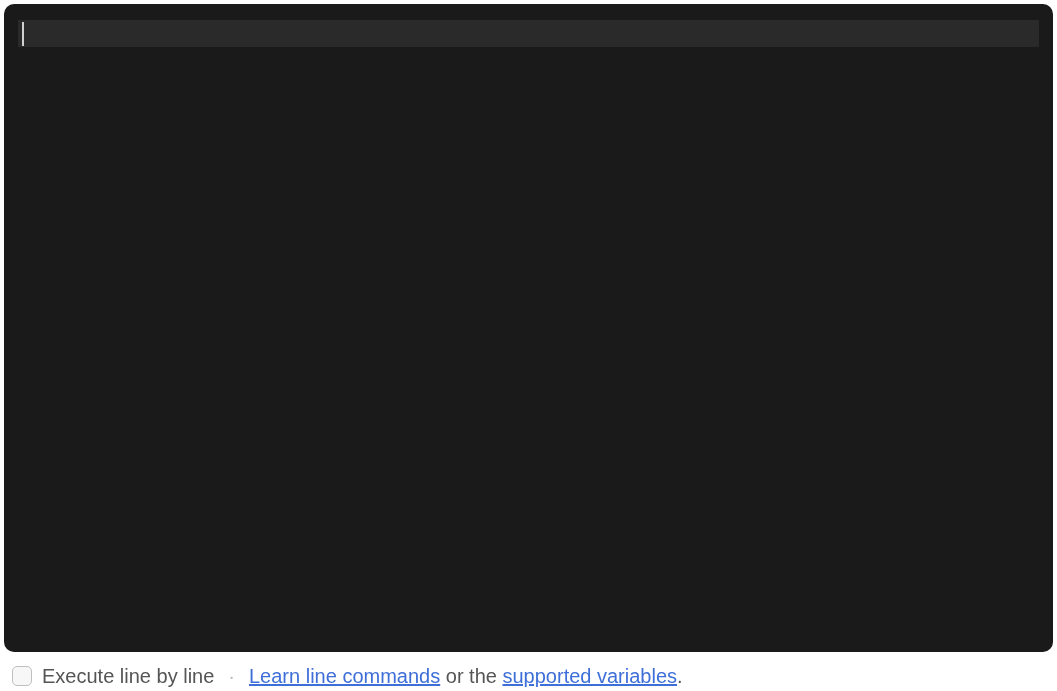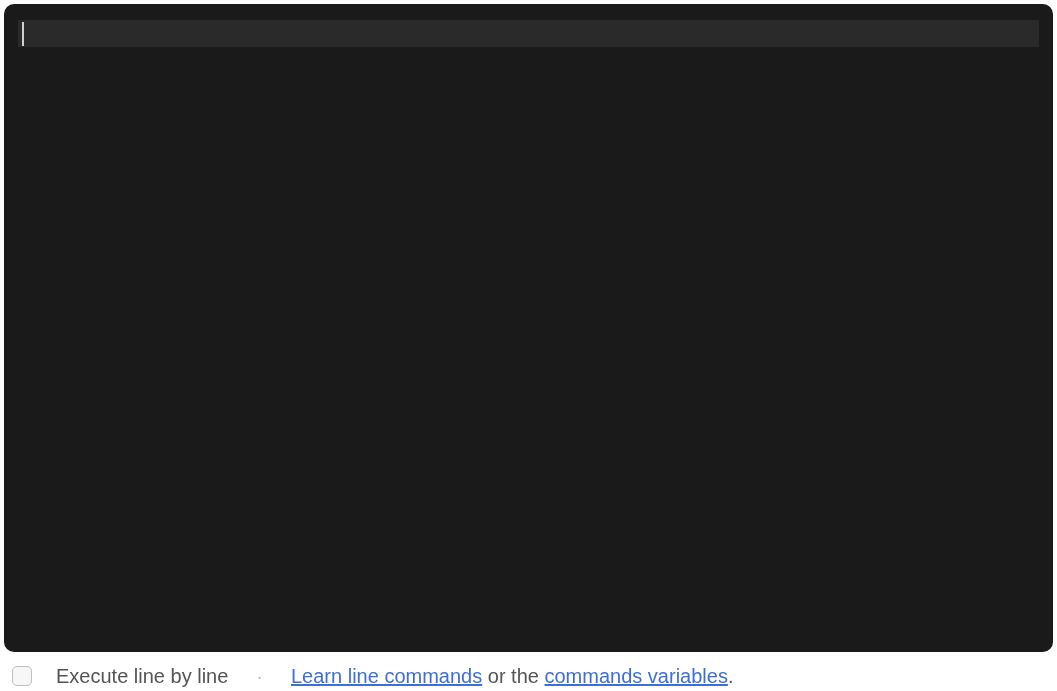--- a/index.html
+++ b/index.html
@@ -39,21 +39,21 @@
       background: #d0d0d0;
       animation: blink 1s step-end infinite;
     }
     @keyframes blink {
       50% { opacity: 0; }
     }
     .footer {
       display: flex;
       align-items: center;
       padding: 10px 8px 0 8px;
-      gap: 24px;
+      gap: 10px;
       color: #444;
       font-size: 20px;
       line-height: 1.4;
     }
     .checkbox {
       width: 20px;
       height: 20px;
       border: 1.5px solid #bfbfbf;
       border-radius: 5px;
       background: #f7f7f7;
@@ -87,15 +87,15 @@
     <div class="cursor-caret"></div>
     <span></span>
   </div>
 </div>
 
 <div class="footer">
   <div class="checkbox"></div>
   <span class="checkbox-label">Execute line by line</span>
   <span class="separator-dot">·</span>
   <span class="help-text">
-    <span class="link">Learn line commands</span><span> or the </span><span class="link">commands variables</span><span>.</span>
+    <span class="link">Learn line commands</span><span> or the </span><span class="link">supported variables</span><span>.</span>
   </span>
 </div>
 
 </body></html>

